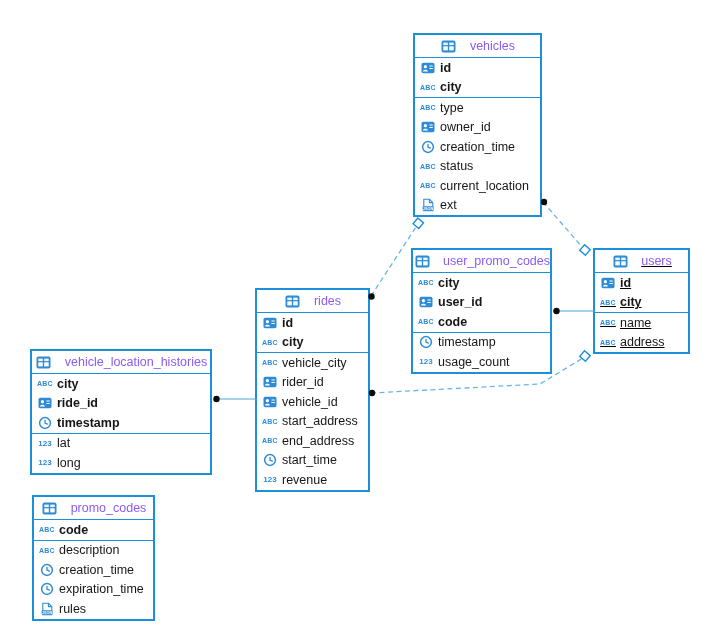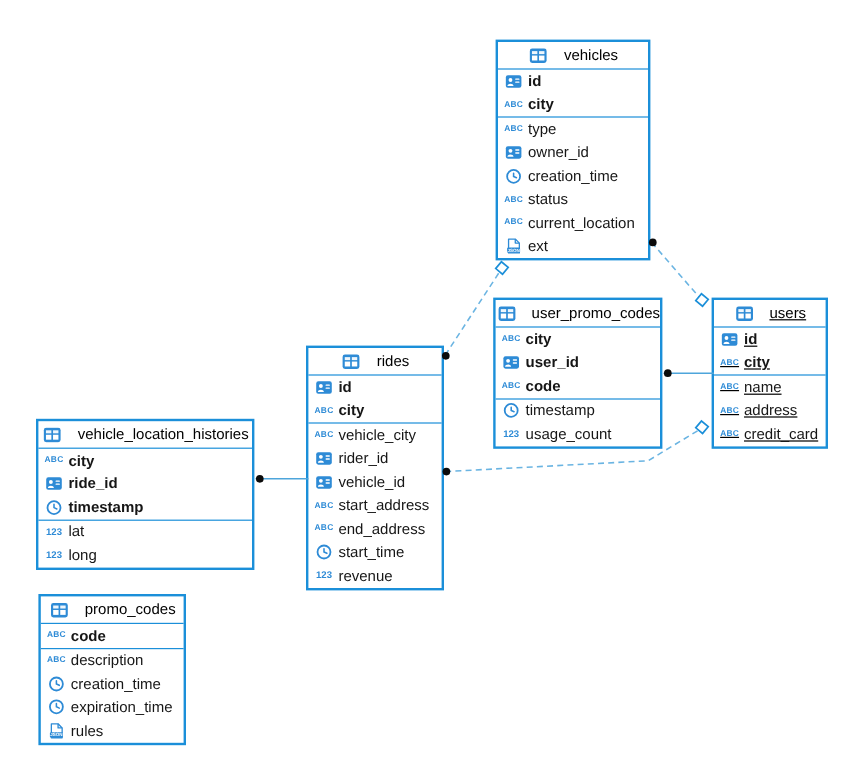--- a/index.html
+++ b/index.html
@@ -1,20 +1,20 @@
 <!DOCTYPE html>
 <html><head>
 <meta charset="utf-8">
 <style>
   html,body{margin:0;padding:0;background:#fff;}
   .canvas{position:relative;width:705px;height:636px;background:#ffffff;
           font-family:"Liberation Sans",sans-serif;overflow:hidden;}
   .tbl{position:absolute;background:#fff;border:2px solid #1b8fd9;box-sizing:border-box;}
   .thead{height:22px;display:flex;align-items:center;justify-content:center;gap:12px;
-         border-bottom:1.5px solid #1b8fd9;font-size:12.5px;color:#000000;white-space:nowrap;}
+         border-bottom:1.5px solid #1b8fd9;font-size:12.5px;color:#8b5cf6;white-space:nowrap;}
   .sec{}
   .sec.pk{border-bottom:1.5px solid #1b8fd9;}
   .row{height:19.5px;display:flex;align-items:center;gap:3px;padding-left:4px;
        font-size:12.5px;color:#161616;white-space:nowrap;}
   .sec.pk .row{font-weight:700;}
   .icn{width:18px;flex:0 0 18px;display:flex;align-items:center;justify-content:center;}
   .abc{font-size:7px;font-weight:700;color:#2e8bd6;letter-spacing:.2px;}
   .num{font-size:8px;font-weight:700;color:#2e8bd6;}
   svg.fi{width:14px;height:14px;display:block;}
   svg.ti{width:15px;height:13px;display:block;}
@@ -210,26 +210,20 @@
             <span class="abc">ABC</span>
           </span>
         <span>name</span>
       </div>
       <div class="row">
         <span class="icn">
             <span class="abc">ABC</span>
           </span>
         <span>address</span>
       </div>
-      <div class="row">
-        <span class="icn">
-            <span class="abc">ABC</span>
-          </span>
-        <span>credit_card</span>
-      </div>
     </div>
   </div>
 
   <div class="tbl" style="left:255px;top:288px;width:115px;">
     <div class="thead">
       <span class="icn">
           <svg class="ti">
             <use href="#i-table"></use>
           </svg>
         </span>

